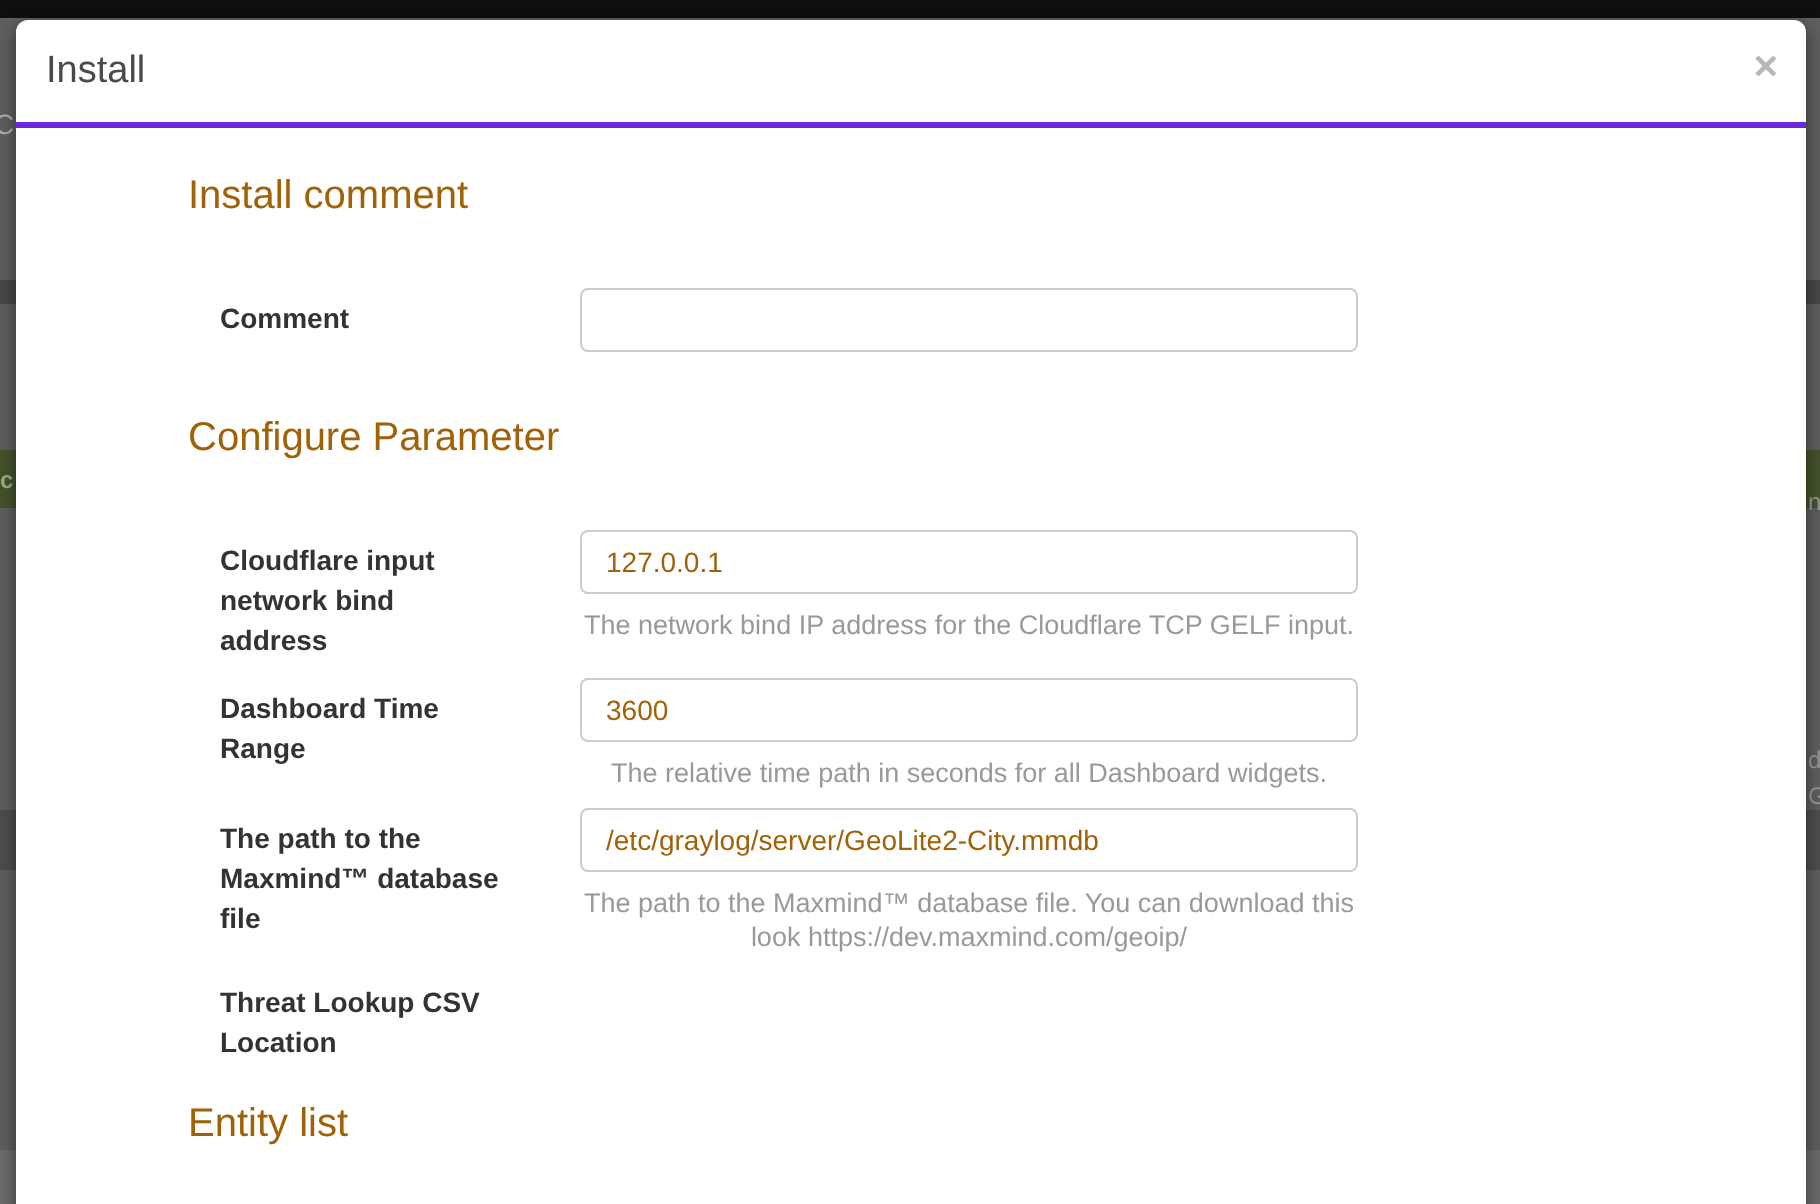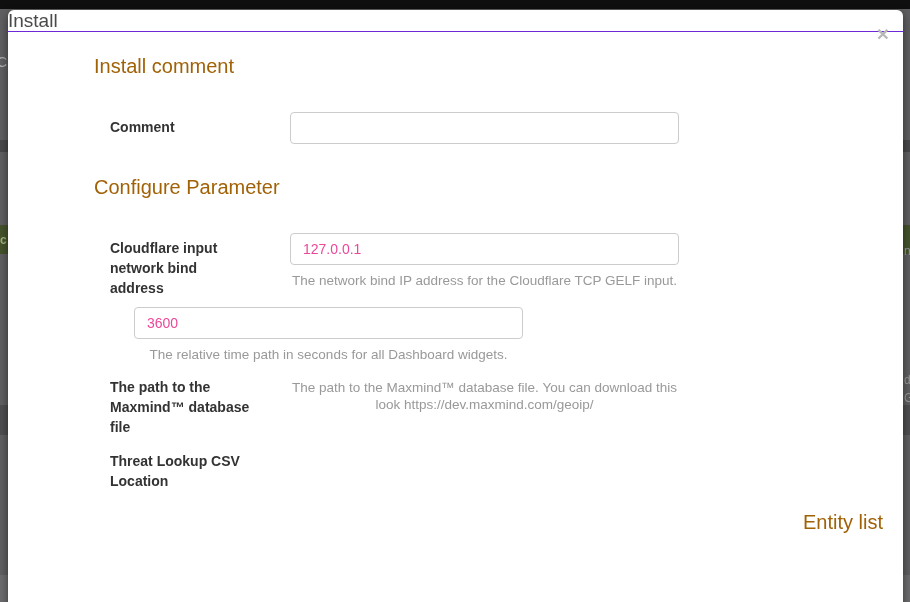--- a/index.html
+++ b/index.html
@@ -37,21 +37,22 @@
   .modal {
     position: absolute;
     left: 8px; top: 10px;
     width: 895px; height: 660px;
     background: #ffffff;
     border-radius: 6px;
     box-shadow: 0 3px 9px rgba(0,0,0,0.5);
   }
   .modal-header {
     position: relative;
-    border-bottom: 1px solid #6d28d9;
+    padding: 15px;
+    border-bottom: 3px solid #6d28d9;
   }
   .modal-title {
     margin: 0;
     font-size: 19px;
     font-weight: 400;
     color: #4a4a4a;
     line-height: 21px;
   }
   .modal-close {
     position: absolute;
@@ -71,21 +72,21 @@
   }
   .section-heading {
     margin: 0;
     font-size: 20px;
     font-weight: 400;
     color: #a16207;
     line-height: 22px;
   }
   .heading-install-comment    { margin-bottom: 35px; }
   .heading-configure-parameter{ margin-top: 32px; margin-bottom: 35px; }
-  .heading-entity-list        { margin-top: 20px; text-align: right; }
+  .heading-entity-list        { margin-top: 20px; }
 
   .form-group {
     display: flex;
     align-items: flex-start;
     margin-bottom: 9px;
   }
   .label-col {
     width: 140px;
     margin-left: 16px;
     padding-top: 5px;
@@ -97,21 +98,21 @@
   .control-col {
     width: 389px;
     margin-left: 40px;
   }
   .text-input {
     box-sizing: border-box;
     width: 100%;
     height: 32px;
     padding: 6px 12px;
     font-size: 14px;
-    color: #ec4899;
+    color: #a16207;
     background: #ffffff;
     border: 1px solid #cccccc;
     border-radius: 4px;
     font-family: "Liberation Sans", sans-serif;
   }
   .help-text {
     margin-top: 7px;
     font-size: 13.5px;
     color: #999999;
     line-height: 17px;
@@ -161,29 +162,31 @@
 
       <div class="form-group">
         <div class="label-col">Cloudflare input network bind address</div>
         <div class="control-col">
           <input class="text-input" type="text" value="127.0.0.1" style="">
           <div class="help-text">The network bind IP address for the Cloudflare TCP GELF input.</div>
         </div>
       </div>
 
       <div class="form-group">
+        <div class="label-col">Dashboard Time Range</div>
         <div class="control-col">
           <input class="text-input" type="text" value="3600" style="">
           <div class="help-text">The relative time path in seconds for all Dashboard widgets.</div>
         </div>
       </div>
 
       <div class="form-group">
         <div class="label-col">The path to the Maxmind™ database file</div>
         <div class="control-col">
+          <input class="text-input" type="text" value="/etc/graylog/server/GeoLite2-City.mmdb" style="">
           <div class="help-text">The path to the Maxmind™ database file. You can download this look https://dev.maxmind.com/geoip/</div>
         </div>
       </div>
 
       <div class="form-group">
         <div class="label-col">Threat Lookup CSV Location</div>
       </div>
 
       <h2 class="section-heading heading-entity-list">Entity list</h2>
 

